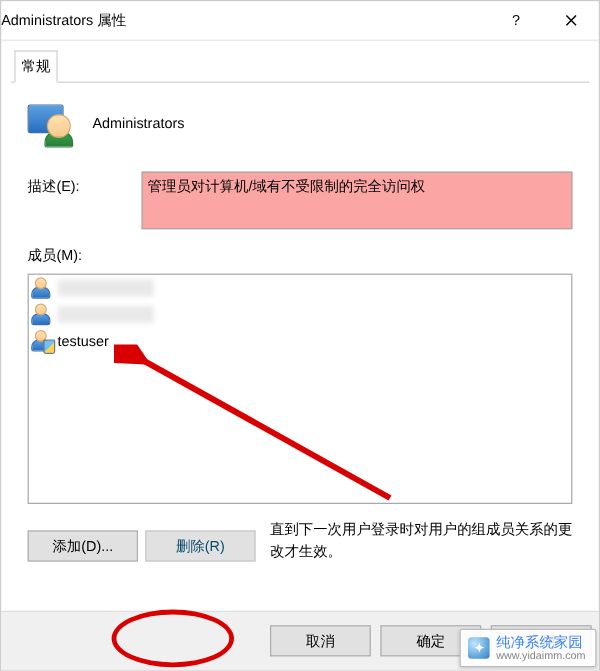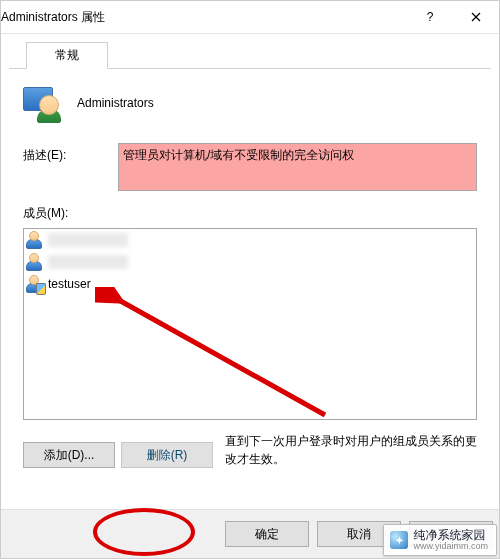--- a/index.html
+++ b/index.html
@@ -2,21 +2,21 @@
 <html><head>
 <meta charset="utf-8">
 <style>
   html,body{margin:0;padding:0;font-family:"Microsoft YaHei","Segoe UI",sans-serif;font-size:12px;background:#fff;color:#000}
   .window{width:500px;height:559px;position:relative;border:1px solid #ccc;box-sizing:border-box;overflow:hidden}
   .titlebar{display:flex;align-items:center;height:32px;border-bottom:1px solid #e5e5e5}
   .titlebar .title{flex:1}
   .tb-btn{width:46px;height:32px;display:flex;align-items:center;justify-content:center;font-family:Arial}
 
   .tab-strip{margin:8px 8px 0 8px;height:26px;position:relative;border-bottom:1px solid #d0d0d0}
-  .tab{position:absolute;bottom:-1px;left:17px;border:1px solid #d0d0d0;border-bottom:1px solid #fff;background:#fff;padding:4px 28px}
+  .tab{position:absolute;bottom:-1px;left:3px;border:1px solid #d0d0d0;border-bottom:1px solid #fff;background:#fff;padding:4px 5px}
 
   .content{padding:16px 22px 0 22px}
   .group-head{display:flex;align-items:center;margin-bottom:22px}
   .group-icon{width:36px;height:36px;margin-right:18px;position:relative}
   .group-icon .screen{position:absolute;left:0;top:2px;width:28px;height:22px;background:linear-gradient(#5aa0e0,#2a6fc0);border:1px solid #3b6fa8;border-radius:2px}
   .group-icon .head{position:absolute;right:0;bottom:6px;width:18px;height:18px;border-radius:50%;background:linear-gradient(#ffe1b3,#f8c98a);border:1px solid #d6a86a}
   .group-icon .body{position:absolute;right:-2px;bottom:-2px;width:22px;height:12px;border-radius:10px 10px 2px 2px;background:linear-gradient(#3a9f4a,#2a7f38);border:1px solid #2a7f38}
 
   .row{display:flex;align-items:flex-start;margin-bottom:14px}
   .row .lbl{width:95px;padding-top:4px}
@@ -40,21 +40,21 @@
   .bottom-bar .btn{min-width:84px}
 
   
   .ovl{position:absolute;pointer-events:none}
   .ring{border:4px solid #d80000;border-radius:50%}
   .arrow-svg{position:absolute;pointer-events:none}
 
   
   .wm{position:absolute;right:2px;bottom:2px;border:1px solid #bcbcbc;border-radius:2px;background:rgba(255,255,255,.9);padding:4px 8px 3px 6px;display:flex;align-items:center;gap:5px;line-height:1.1;box-shadow:0 1px 3px rgba(0,0,0,.15)}
   .wm .logo{width:18px;height:18px;border-radius:3px;background:radial-gradient(circle at 30% 30%,#bfe8ff,#2a7ec7);display:flex;align-items:center;justify-content:center;color:#fff;font-weight:bold;font-size:10px}
-  .wm .t1{font-size:12px;color:#0f172a}
+  .wm .t1{font-size:12px;color:#3b82f6}
   .wm .t2{font-size:9px;color:#888}
 </style>
 </head>
 <body>
 
 <div class="window">
 
   <div class="titlebar">
     <span class="title">Administrators 属性</span>
     <div class="tb-btn">?</div>
@@ -112,22 +112,22 @@
 
     <div class="mid-buttons">
       <button class="btn">添加(D)...</button>
       <button class="btn" style="margin-left:6px" disabled="">删除(R)</button>
       <div class="note">直到下一次用户登录时对用户的组成员关系的更改才生效。</div>
     </div>
 
   </div>
 
   <div class="bottom-bar">
+    <button class="btn">取消</button>
     <button class="btn">确定</button>
-    <button class="btn">取消</button>
     <button class="btn" style="margin-right:2px">应用</button>
   </div>
 
   <div class="ovl ring" style="left:92px;bottom:2px;width:94px;height:40px"></div>
 
   <svg class="arrow-svg" style="left:94px;top:286px;width:240px;height:140px" viewBox="0 0 240 140">
     <defs>
       <marker id="ah" markerWidth="14" markerHeight="12" refX="2" refY="6" orient="auto">
         <path d="M12 0 L0 6 L12 12 Z" fill="#d80000"></path>
       </marker>

